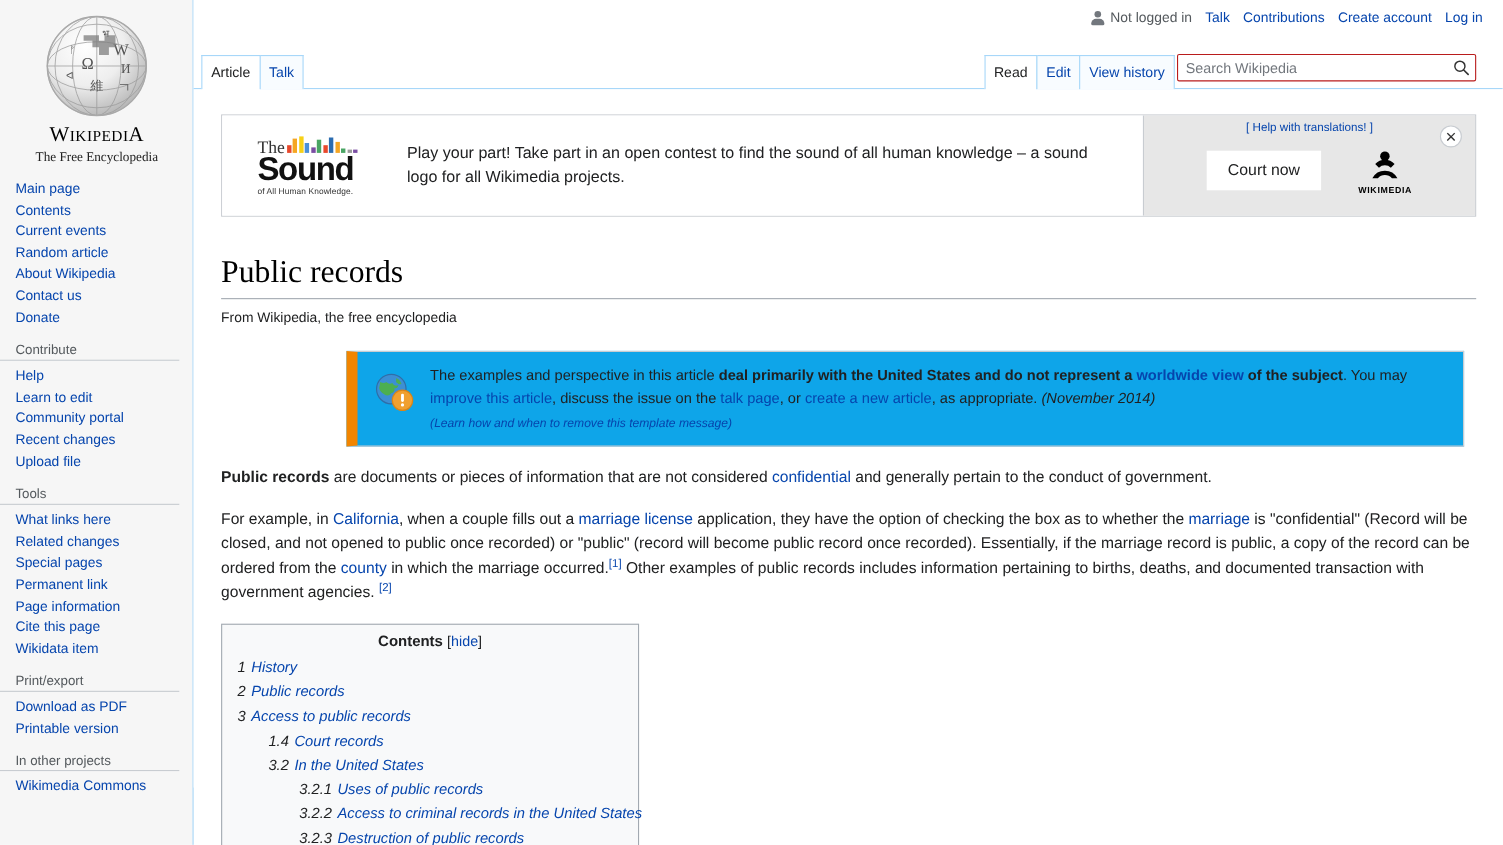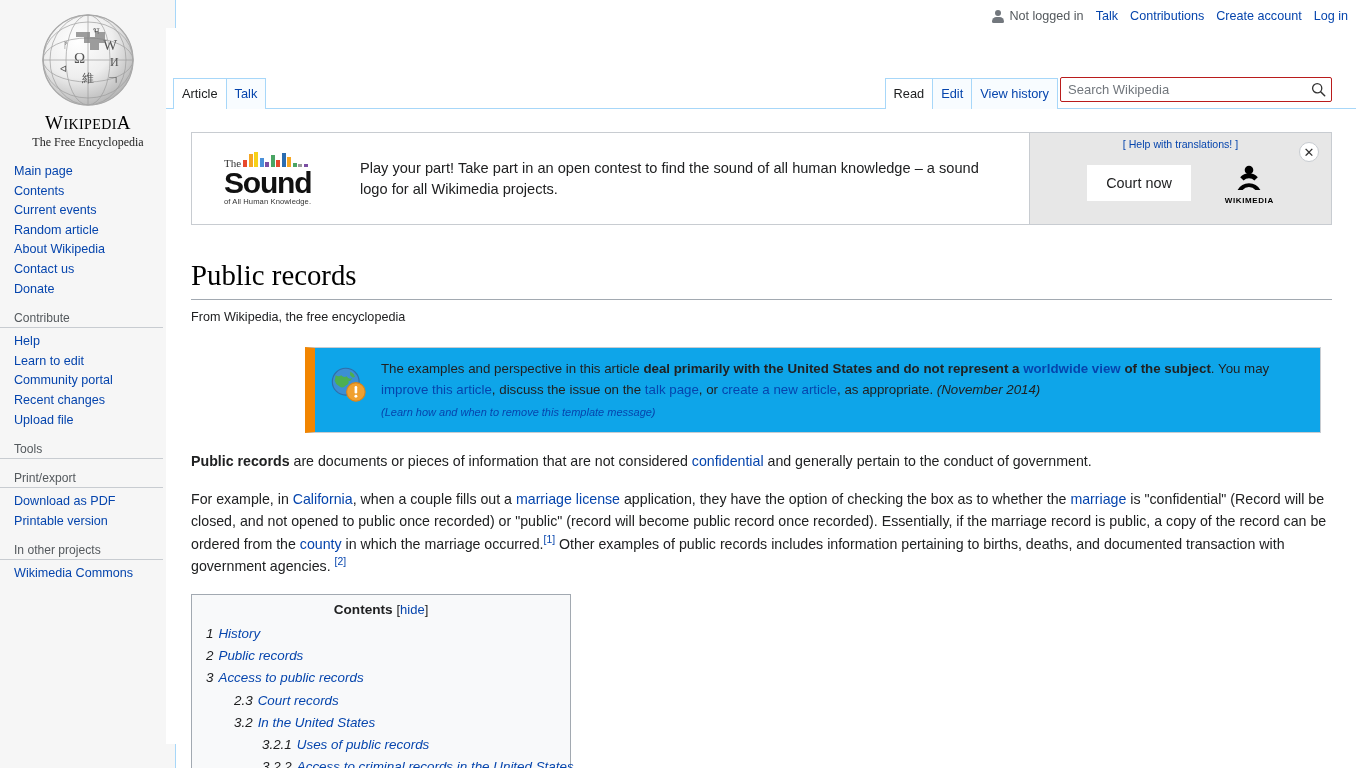--- a/index.html
+++ b/index.html
@@ -102,25 +102,24 @@
     font-size: 12.6px;
     line-height: 19.6px;
     padding: 0 0 0 14px;
     color: #0645ad;
   }
   .first-portal .portal-list { padding-top: 2px; }
 
   
   #content-area {
     position: absolute;
-    left: 166px; top: 0;
+    left: 176px; top: 0;
     width: 1190px;
     height: 716px;
     background: #fff;
-    margin-top: 28px;
   }
 
   
   #tab-row {
     position: relative;
     height: 39px;
     margin-top: 42px;
     border-bottom: 1px solid #a7d7f9;
   }
   .ns-tabs {
@@ -209,21 +208,21 @@
     background: #fff;
     border-right: 1px solid #c8ccd1;
   }
   #sound-logo {
     width: 108px;
     flex: 0 0 108px;
     padding-top: 2px;
   }
   .sl-the {
     font-family: "Liberation Serif", serif;
-    font-size: 11px;
+    font-size: 16px;
     color: #333;
     line-height: 10px;
   }
   .eq-bars {
     display: flex;
     align-items: flex-end;
     gap: 1.5px;
     height: 15px;
     margin-left: 2px;
     margin-bottom: 1px;
@@ -505,20 +504,43 @@
           <a href="#">Recent changes</a>
         </li>
       <li>
           <a href="#">Upload file</a>
         </li>
     </ul>
   </div>
 
   <div class="nav-portal">
     <div class="portal-heading">Tools</div>
+    <ul class="portal-list">
+      <li>
+          <a href="#">What links here</a>
+        </li>
+      <li>
+          <a href="#">Related changes</a>
+        </li>
+      <li>
+          <a href="#">Special pages</a>
+        </li>
+      <li>
+          <a href="#">Permanent link</a>
+        </li>
+      <li>
+          <a href="#">Page information</a>
+        </li>
+      <li>
+          <a href="#">Cite this page</a>
+        </li>
+      <li>
+          <a href="#">Wikidata item</a>
+        </li>
+    </ul>
   </div>
 
   <div class="nav-portal">
     <div class="portal-heading">Print/export</div>
     <ul class="portal-list">
       <li>
           <a href="#">Download as PDF</a>
         </li>
       <li>
           <a href="#">Printable version</a>
@@ -632,21 +654,21 @@
 
     <div id="toc">
       <div id="toc-title">
         <span>Contents</span>
         <span class="hide-link"><span>[</span><a href="#">hide</a><span>]</span></span>
       </div>
       <ul class="toc-list">
         <li class="toc-row"><span class="toc-num">1</span><a href="#">History</a></li>
         <li class="toc-row"><span class="toc-num">2</span><a href="#">Public records</a></li>
         <li class="toc-row"><span class="toc-num">3</span><a href="#">Access to public records</a></li>
-        <li class="toc-row lvl2"><span class="toc-num">2.3</span><a href="#">Court records</a></li>
+        <li class="toc-row lvl2"><span class="toc-num">1.4</span><a href="#">Court records</a></li>
         <li class="toc-row lvl2"><span class="toc-num">3.2</span><a href="#">In the United States</a></li>
         <li class="toc-row lvl3"><span class="toc-num">3.2.1</span><a href="#">Uses of public records</a></li>
         <li class="toc-row lvl3"><span class="toc-num">3.2.2</span><a href="#">Access to criminal records in the United States</a></li>
         <li class="toc-row lvl3"><span class="toc-num">3.2.3</span><a href="#">Destruction of public records</a></li>
 
       </ul>
     </div>
   </div>
 </div>
 

